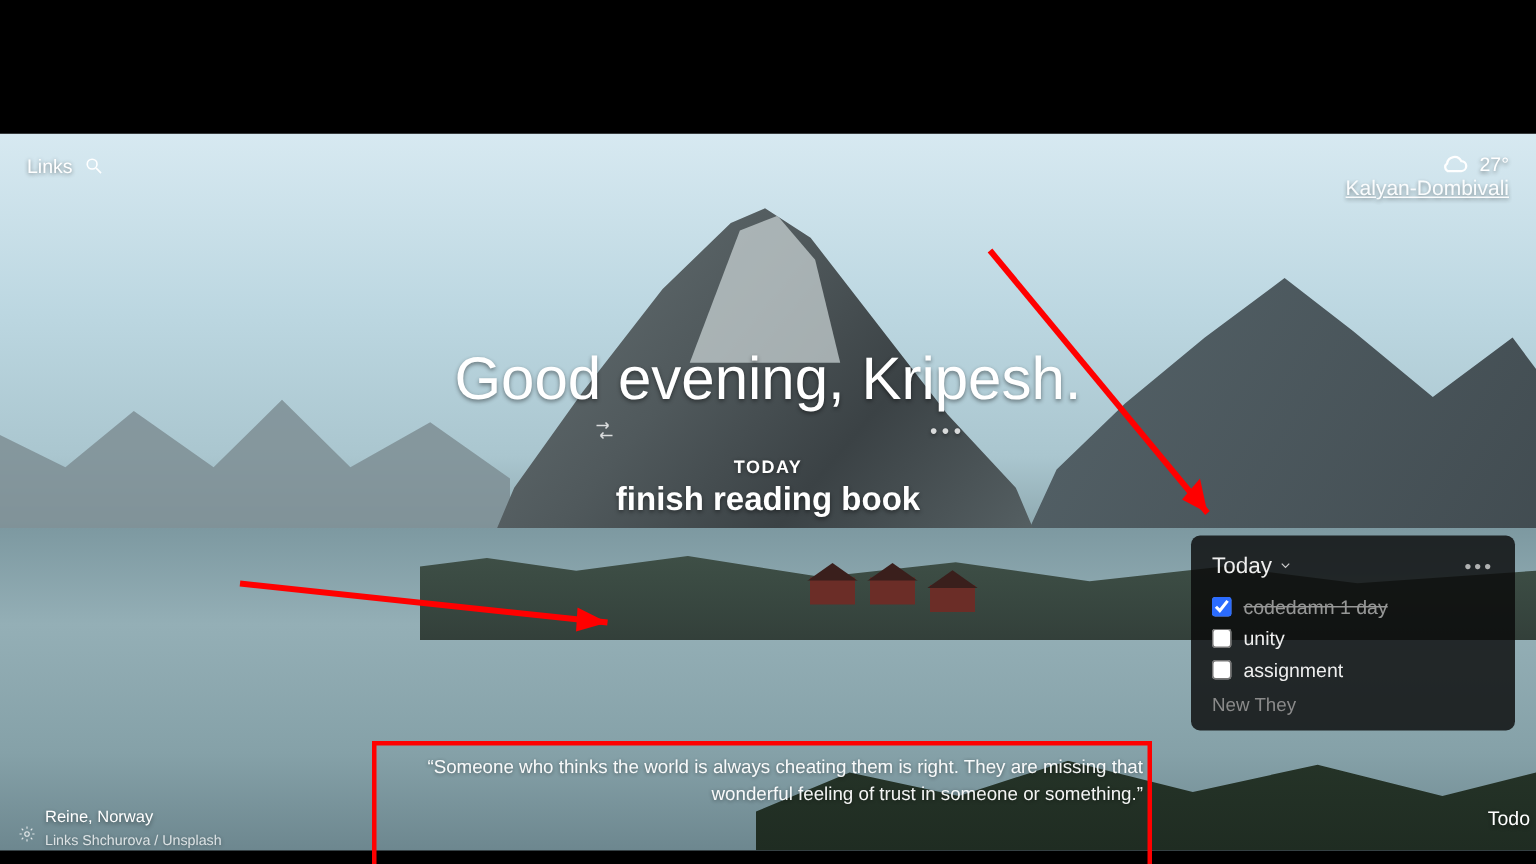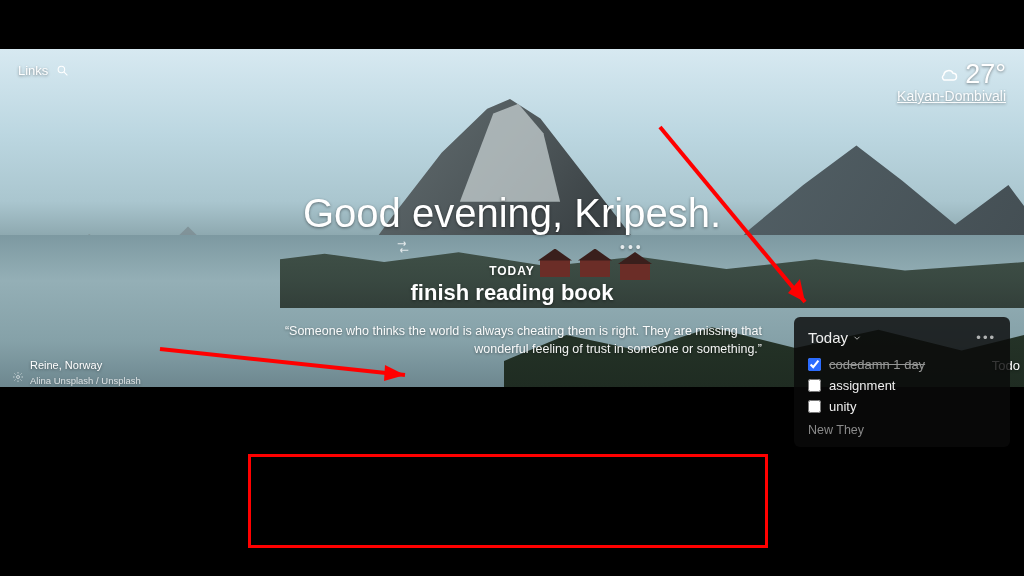--- a/index.html
+++ b/index.html
@@ -1,20 +1,20 @@
 <!DOCTYPE html>
 <html><head>
 <meta charset="utf-8">
 <style>
   * { box-sizing: border-box; margin: 0; padding: 0; }
   html, body { width: 1024px; height: 576px; overflow: hidden; font-family: -apple-system, "Helvetica Neue", Arial, sans-serif; background: #000; }
   .letterbox-top, .letterbox-bottom { width: 1024px; background: #000; }
   .letterbox-top { height: 49px; }
   .letterbox-bottom { height: 49px; }
-  .stage { position: relative; width: 1024px; height: 338px; }
+  .stage { position: relative; width: 1024px; height: 478px; margin-top: 40px; }
 
   
   .bg { position: absolute; inset: 0; overflow: hidden; }
   .sky { position:absolute; inset:0;
          background: linear-gradient(#d7e9f1 0%, #bcd7e1 25%, #aac6cf 45%, #8ea9b0 55%, #7b979e 58%, #8aa7b0 60%);}
   .water { position:absolute; left:0; right:0; top:55%; bottom:0;
            background: linear-gradient(#7d99a1 0%, #94afb6 30%, #85a1a8 70%, #6d878f 100%); }
   
   .mtn { position:absolute; }
   .mtn.far-left { left:-40px; top:140px; width:380px; height:150px;
@@ -45,21 +45,21 @@
   .house.h1{ left:540px; } .house.h2{ left:580px; } .house.h3{ left:620px; top:63%; }
 
   
   .overlay { position:absolute; inset:0; color:#fff; text-shadow: 0 1px 3px rgba(0,0,0,.45); }
 
   .top-left { position:absolute; top:14px; left:18px; display:flex; align-items:center; gap:8px; font-size:13px; }
   .search-icon svg { width:13px; height:13px; display:block; }
 
   .top-right { position:absolute; top:10px; right:18px; text-align:right; }
   .weather-row { display:flex; align-items:center; justify-content:flex-end; gap:6px; }
-  .weather-row .temp { font-size:27px; font-weight:400;text-align:center; }
+  .weather-row .temp { font-size:13px; font-weight:400;text-align:center; }
   .cloud-icon svg { width:20px; height:20px; display:block; }
   .loc { font-size:14px; opacity:.9; margin-top:-2px;text-decoration:underline; }
 
   .centerblock { position:absolute; left:50%; top:138px; transform:translateX(-50%); text-align:center; width: 640px;}
   .clock { font-size:92px; font-weight:500; letter-spacing:-2px; line-height:1; }
   .greeting { font-size:40px; font-weight:400; margin-top:4px; }
   .today-label { font-size:12px; font-weight:700; letter-spacing:1px; margin-top:28px; }
   .focus { font-size:22px; font-weight:700; margin-top:2px; }
 
   .flanker { position:absolute; top:190px; font-size:14px; opacity:.8; cursor:pointer;}
@@ -161,21 +161,21 @@
 
     <div class="bottom-left">
       <span class="gear">
         <svg viewBox="0 0 24 24">
             <circle cx="12" cy="12" r="3" stroke="#fff" stroke-width="1.5" fill="none"></circle>
             <path d="M12 2v3M12 19v3M2 12h3M19 12h3M4.9 4.9l2.1 2.1M17 17l2.1 2.1M4.9 19.1L7 17M17 7l2.1-2.1" stroke="#fff" stroke-width="1.5"></path>
           </svg>
       </span>
       <div class="txt">
         <div class="photo-loc">Reine, Norway</div>
-        <div class="photo-credit">Alina Unsplash / Unsplash</div>
+        <div class="photo-credit">Links Shchurova / Unsplash</div>
       </div>
     </div>
 
     <div class="bottom-right">Todo</div>
 
     <div class="todo-pop">
       <div class="todo-head">
         <div class="title">
           <span>Today</span>
           <span class="chev"><svg viewBox="0 0 24 24">
@@ -183,25 +183,25 @@
               </svg></span>
         </div>
         <div class="dots">•••</div>
       </div>
       <label class="todo-item done">
         <input type="checkbox" checked="" style="">
         <span>codedamn 1 day</span>
       </label>
       <label class="todo-item">
         <input type="checkbox" style="">
-        <span>assignment</span>
+        <span>unity</span>
       </label>
       <label class="todo-item">
         <input type="checkbox" style="">
-        <span>unity</span>
+        <span>assignment</span>
       </label>
       <div class="new-todo">New They</div>
     </div>
   </div>
 
   <div class="annot" style="left:660px; top:78px;">
     <svg class="arrow" width="170" height="190">
       <line x1="0" y1="0" x2="145" y2="175"></line>
       <polygon points="145,175 128,166 140,152"></polygon>
     </svg>

